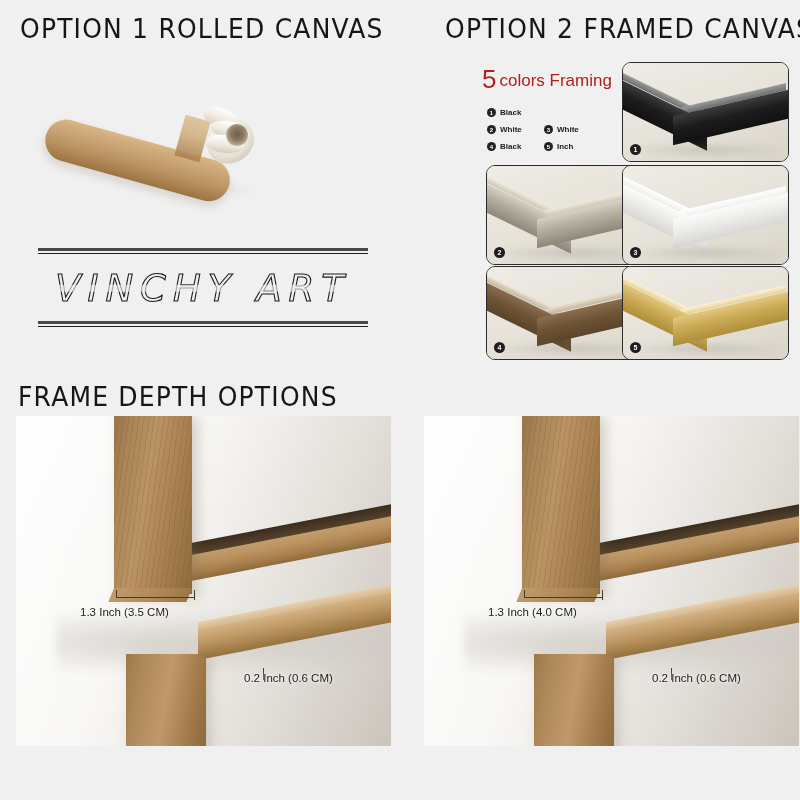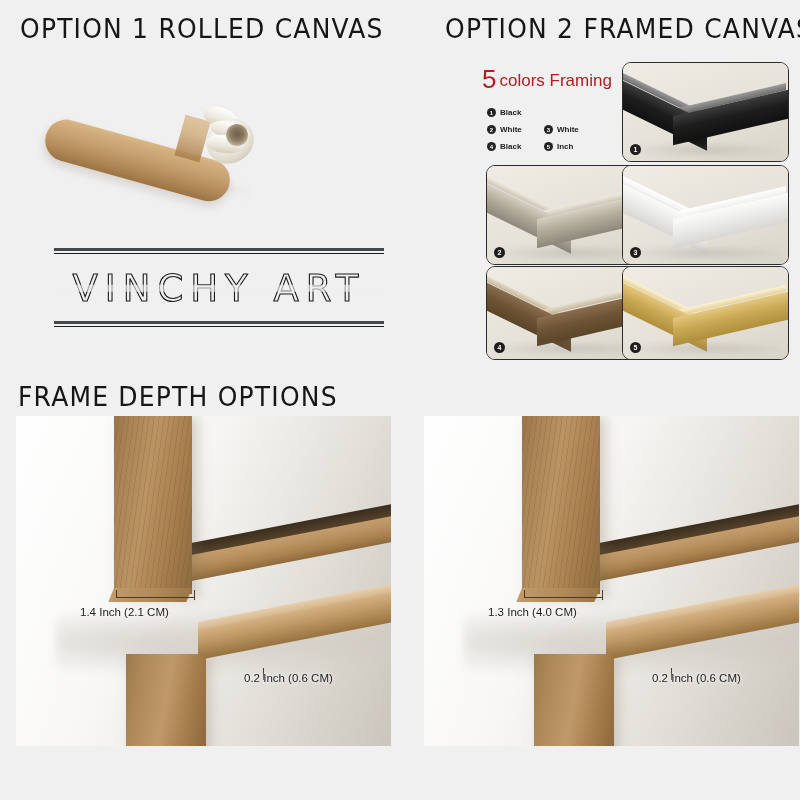--- a/index.html
+++ b/index.html
@@ -105,23 +105,24 @@
     height: 16px;
     background: radial-gradient(ellipse at center,
         rgba(140,125,105,.30) 0%, rgba(160,148,130,.12) 55%, rgba(240,240,240,0) 78%);
     transform: rotate(15deg);
     filter: blur(3px);
   }
 
   
   .logo-block {
     position: absolute;
-    left: 54px;
+    left: 38px;
     top: 248px;
     width: 330px;
+    font-style: italic;
   }
   .logo-rule-top, .logo-rule-bottom {
     width: 100%;
   }
   .rule-thick { height: 2.5px; background: #44484c; }
   .rule-thin  { height: 1.2px; background: #1c1f22; margin-top: 2.5px; }
   .logo-wordmark {
     text-align: center;
     font-family: "DejaVu Sans", sans-serif;
     font-size: 37px;
@@ -564,21 +565,21 @@
   <div class="rail-upper"></div>
   <div class="stile"></div>
   <div class="stile-foot"></div>
   <div class="rail-lower-top"></div>
   <div class="rail-lower"></div>
   <div class="stile-low"></div>
   <div class="tick tick-h t1"></div>
   <div class="tick tick-v t2"></div>
   <div class="tick tick-v t3"></div>
   <div class="tick tick-v t4"></div>
-  <div class="dim-label dim-depth">1.4 Inch (2.1 CM)</div>
+  <div class="dim-label dim-depth">1.3 Inch (3.5 CM)</div>
   <div class="dim-label dim-thick">0.2 Inch (0.6 CM)</div>
 </div>
 
 <div class="depth-photo" id="depth-right">
   <div class="wall-shade"></div>
   <div class="photo-shadow"></div>
   <div class="rail-upper-dark"></div>
   <div class="rail-upper"></div>
   <div class="stile"></div>
   <div class="stile-foot"></div>

